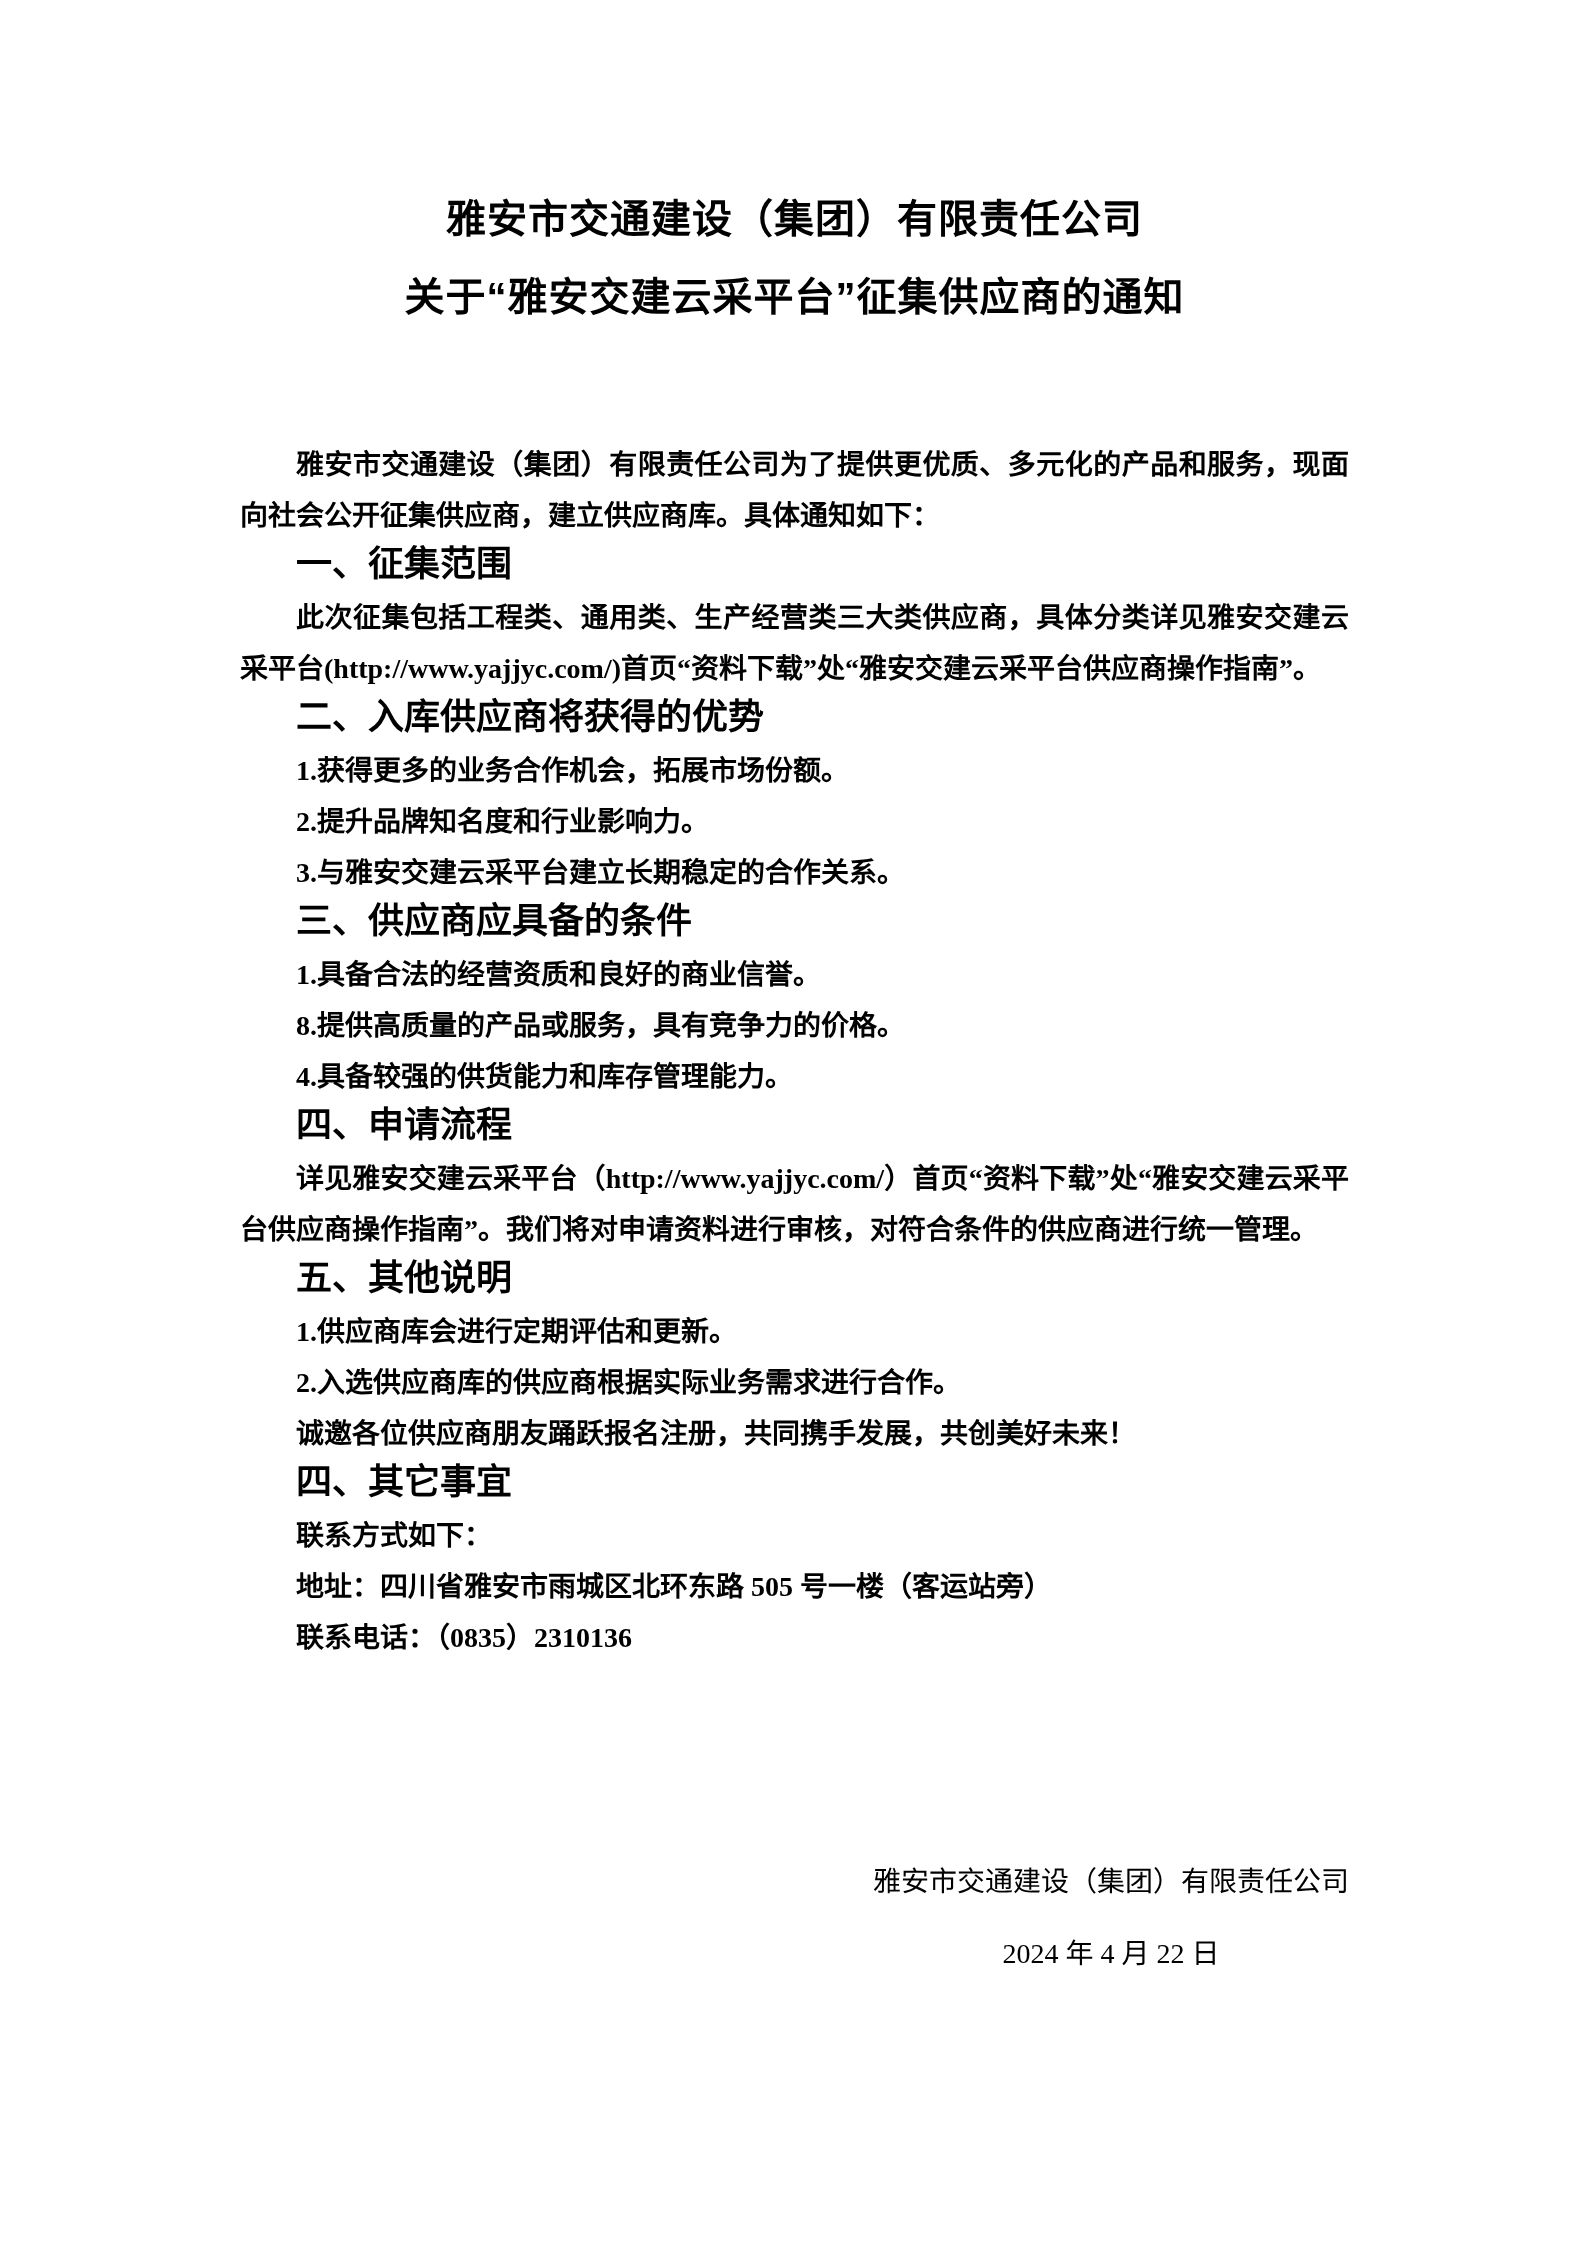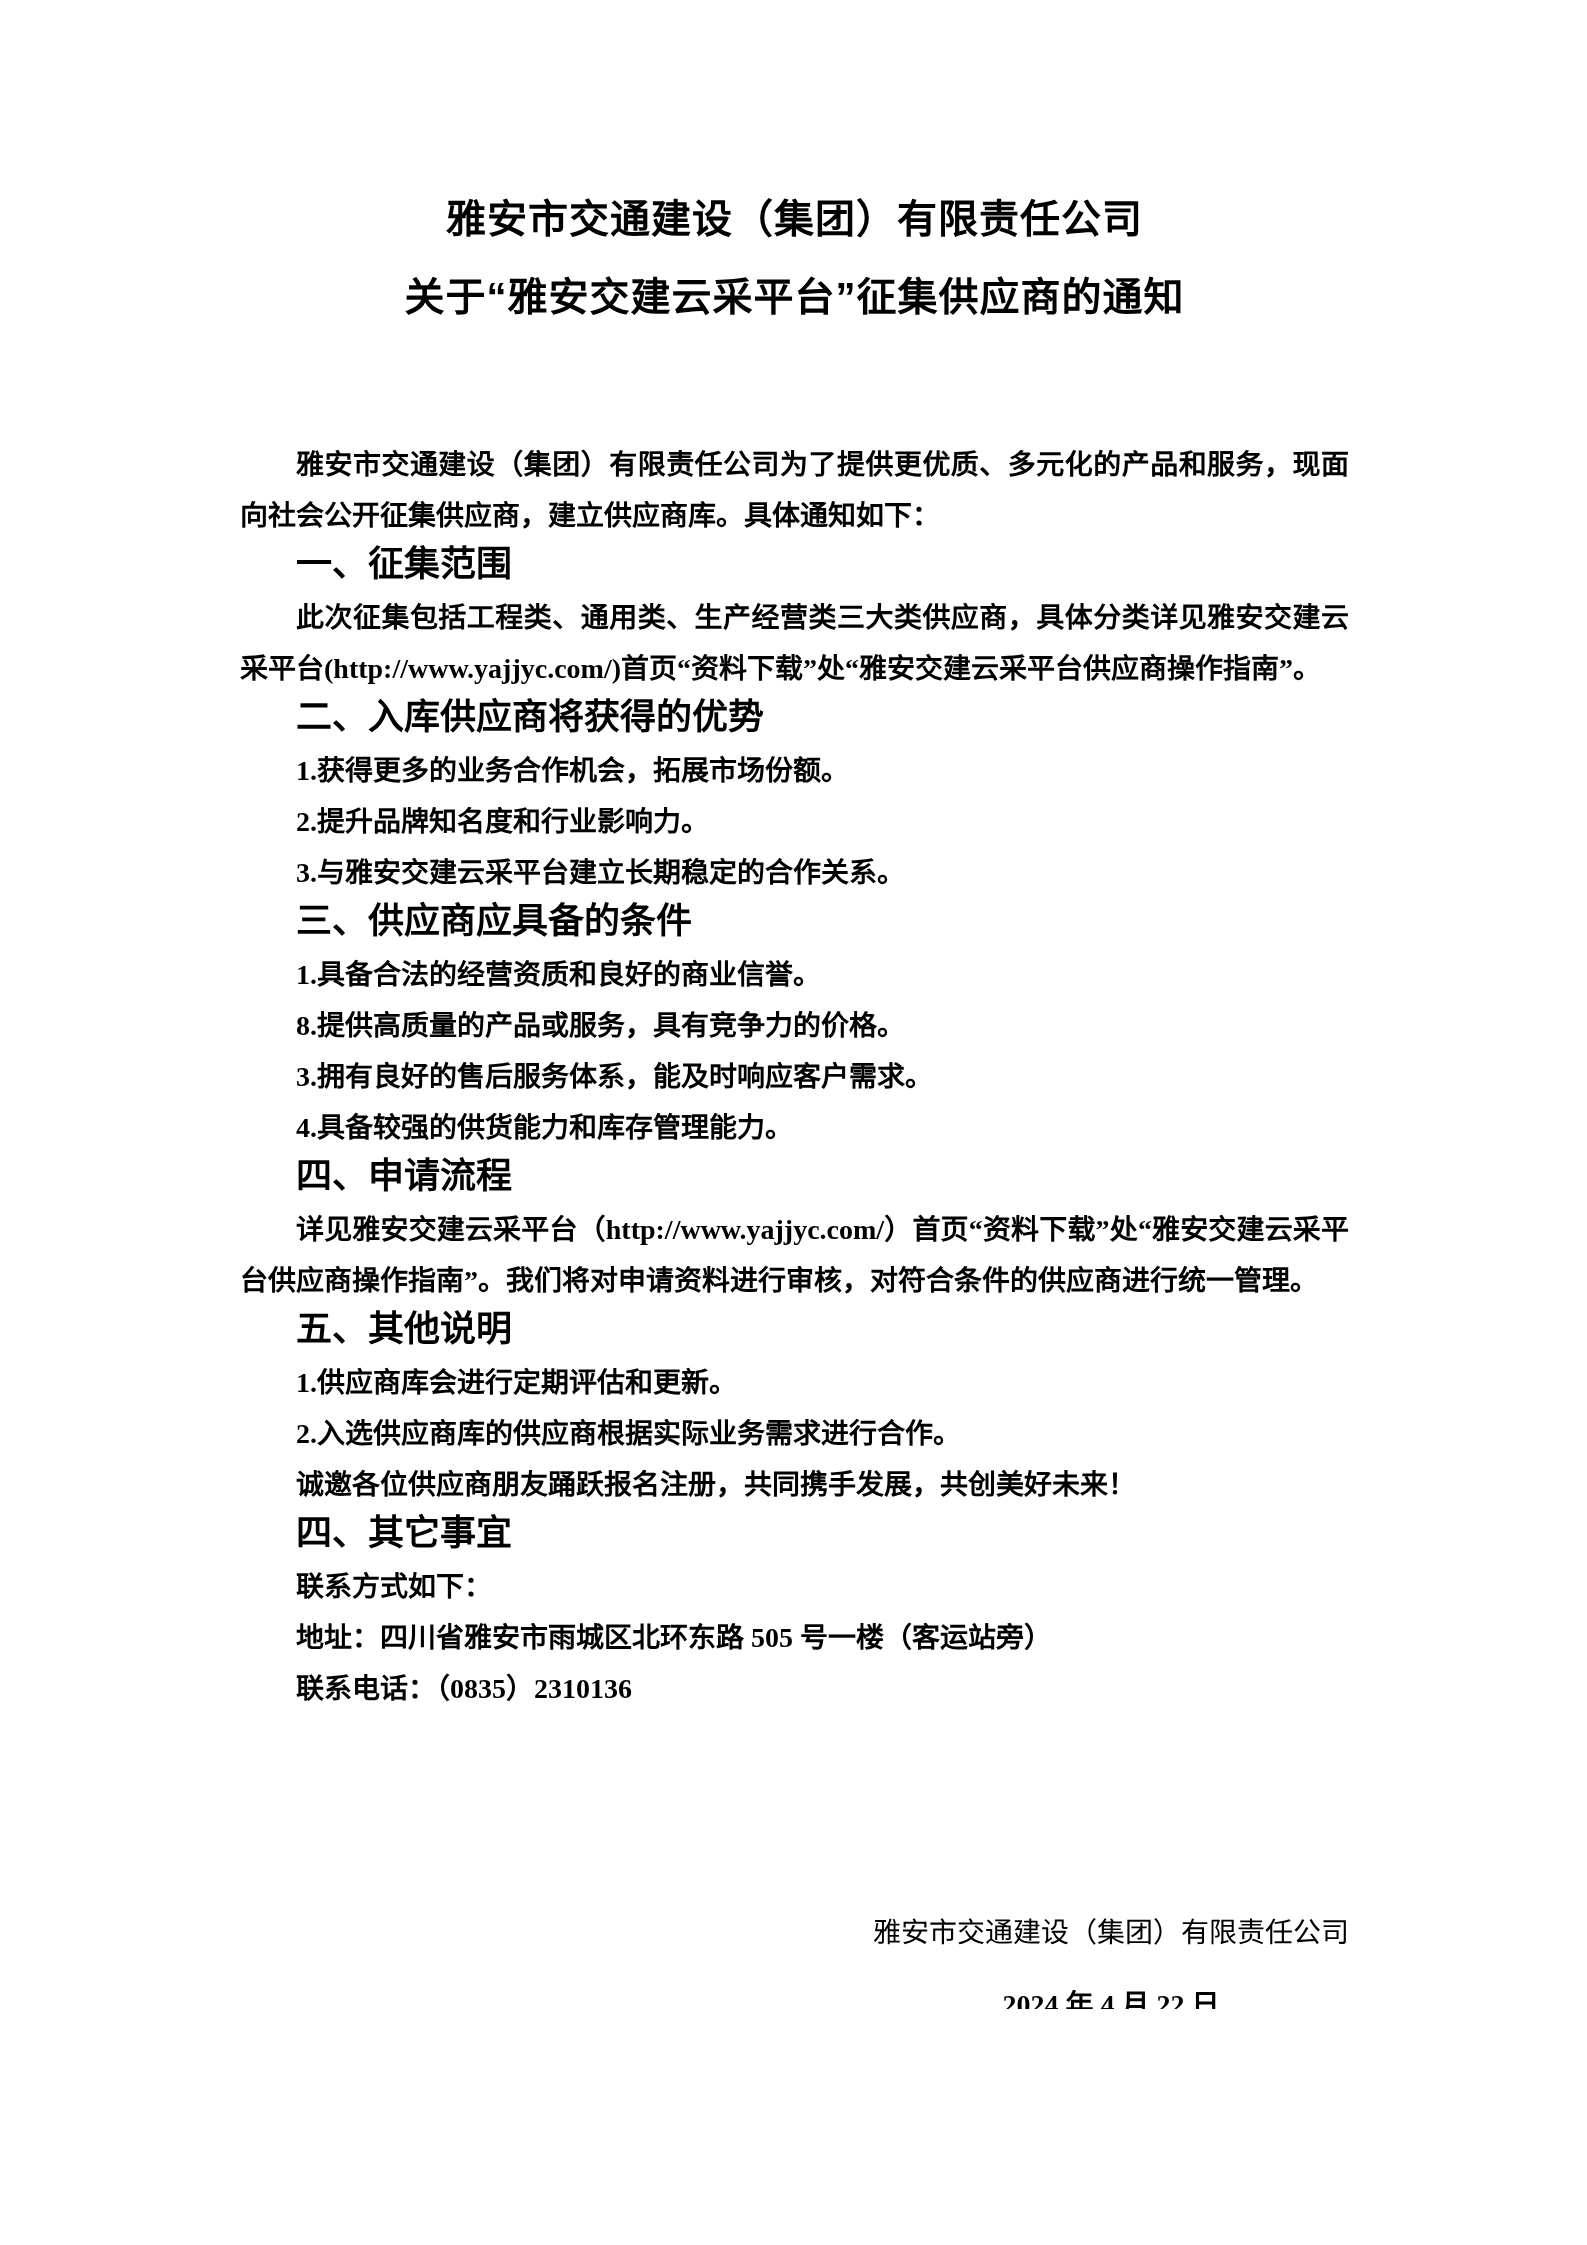--- a/index.html
+++ b/index.html
@@ -55,21 +55,20 @@
     margin: 0;
     font-size: 28px;
     line-height: 51px;
     text-indent: 0;
   }
   .sig-date {
     margin: 21px 0 0 0;
     font-size: 28px;
     line-height: 51px;
     text-indent: 0;
-    font-weight: bold;
   }
 </style>
 </head>
 <body>
 
 <div class="page">
 
   <h1 class="doc-title line1">雅安市交通建设（集团）有限责任公司</h1>
   <h1 class="doc-title line2">关于“雅安交建云采平台”征集供应商的通知</h1>
 
@@ -81,21 +80,20 @@
     <p class="para">此次征集包括工程类、通用类、生产经营类三大类供应商，具体分类详见雅安交建云采平台(http://www.yajjyc.com/)首页“资料下载”处“雅安交建云采平台供应商操作指南”。</p>
 
     <h2 class="heading">二、入库供应商将获得的优势</h2>
     <p class="para">1.获得更多的业务合作机会，拓展市场份额。</p>
     <p class="para">2.提升品牌知名度和行业影响力。</p>
     <p class="para">3.与雅安交建云采平台建立长期稳定的合作关系。</p>
 
     <h2 class="heading">三、供应商应具备的条件</h2>
     <p class="para">1.具备合法的经营资质和良好的商业信誉。</p>
     <p class="para">8.提供高质量的产品或服务，具有竞争力的价格。</p>
-    <p class="para">3.拥有良好的售后服务体系，能及时响应客户需求。</p>
     <p class="para">4.具备较强的供货能力和库存管理能力。</p>
 
     <h2 class="heading">四、申请流程</h2>
     <p class="para">详见雅安交建云采平台（http://www.yajjyc.com/）首页“资料下载”处“雅安交建云采平台供应商操作指南”。我们将对申请资料进行审核，对符合条件的供应商进行统一管理。</p>
 
     <h2 class="heading">五、其他说明</h2>
     <p class="para">1.供应商库会进行定期评估和更新。</p>
     <p class="para">2.入选供应商库的供应商根据实际业务需求进行合作。</p>
     <p class="para">诚邀各位供应商朋友踊跃报名注册，共同携手发展，共创美好未来！</p>
 

